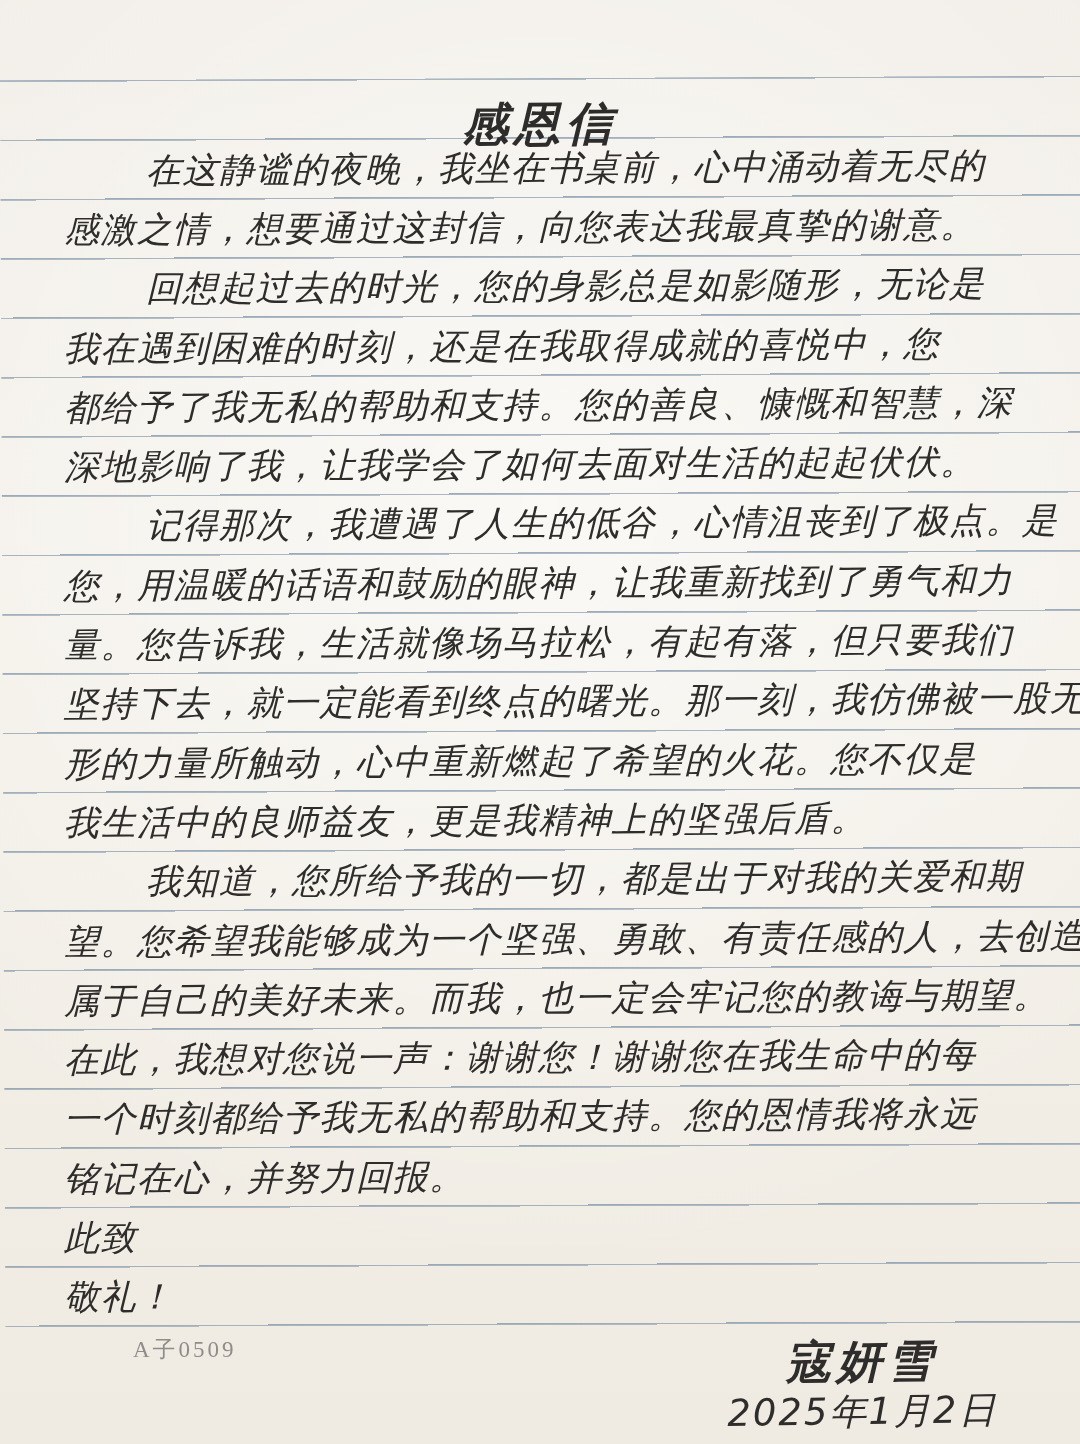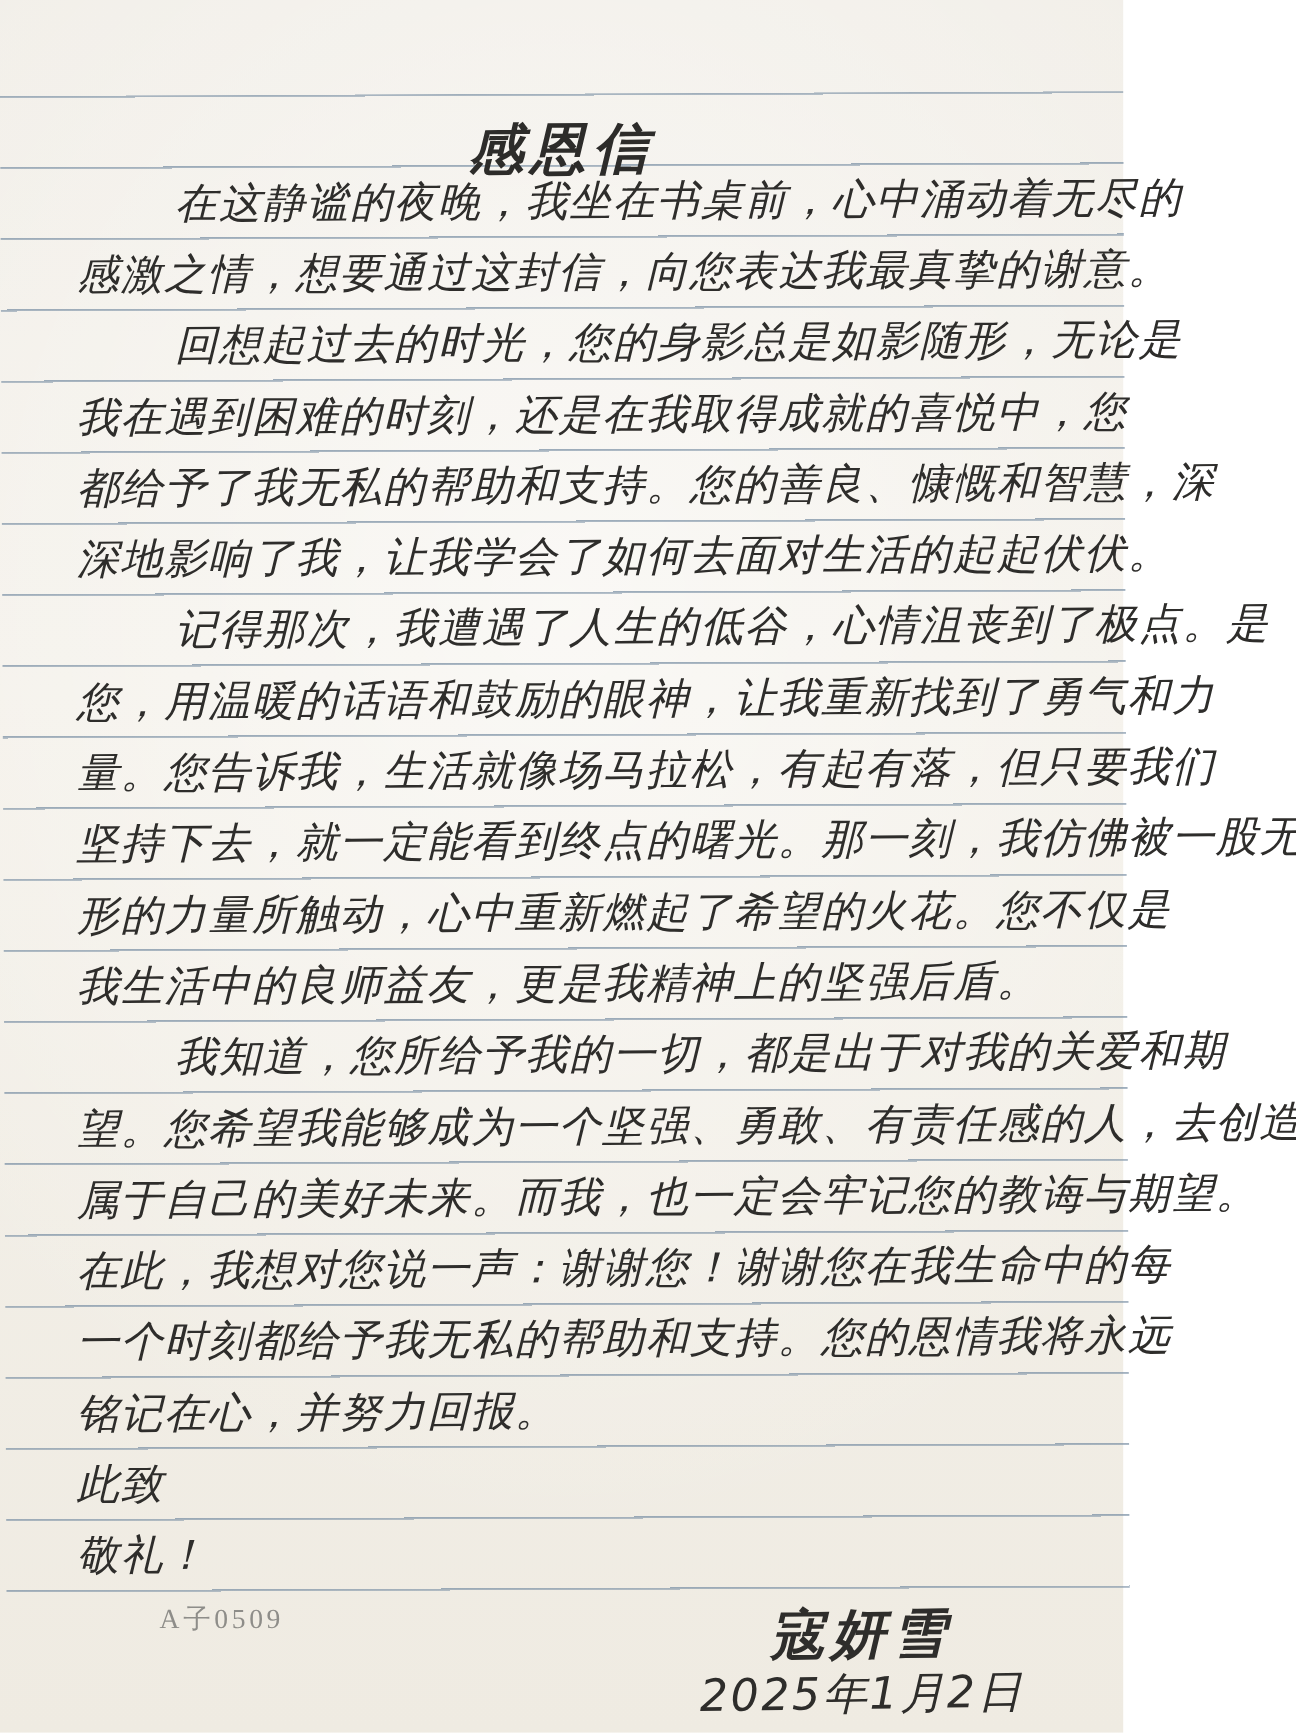--- a/index.html
+++ b/index.html
@@ -7,21 +7,21 @@
     padding: 0;
   }
   body {
     width: 1080px;
     height: 1444px;
     overflow: hidden;
     font-family: "DejaVu Sans", sans-serif;
   }
   .paper {
     position: relative;
-    width: 936px;
+    width: 1080px;
     height: 1444px;
     background:
       radial-gradient(ellipse 120% 90% at 50% 35%,
         rgba(255,255,255,0.55) 0%, rgba(255,255,255,0) 60%),
       linear-gradient(180deg, #f2efe9 0%, #f4f1ea 40%, #efebe2 100%);
   }
   
   .ruled {
     position: absolute;
     left: 0;

